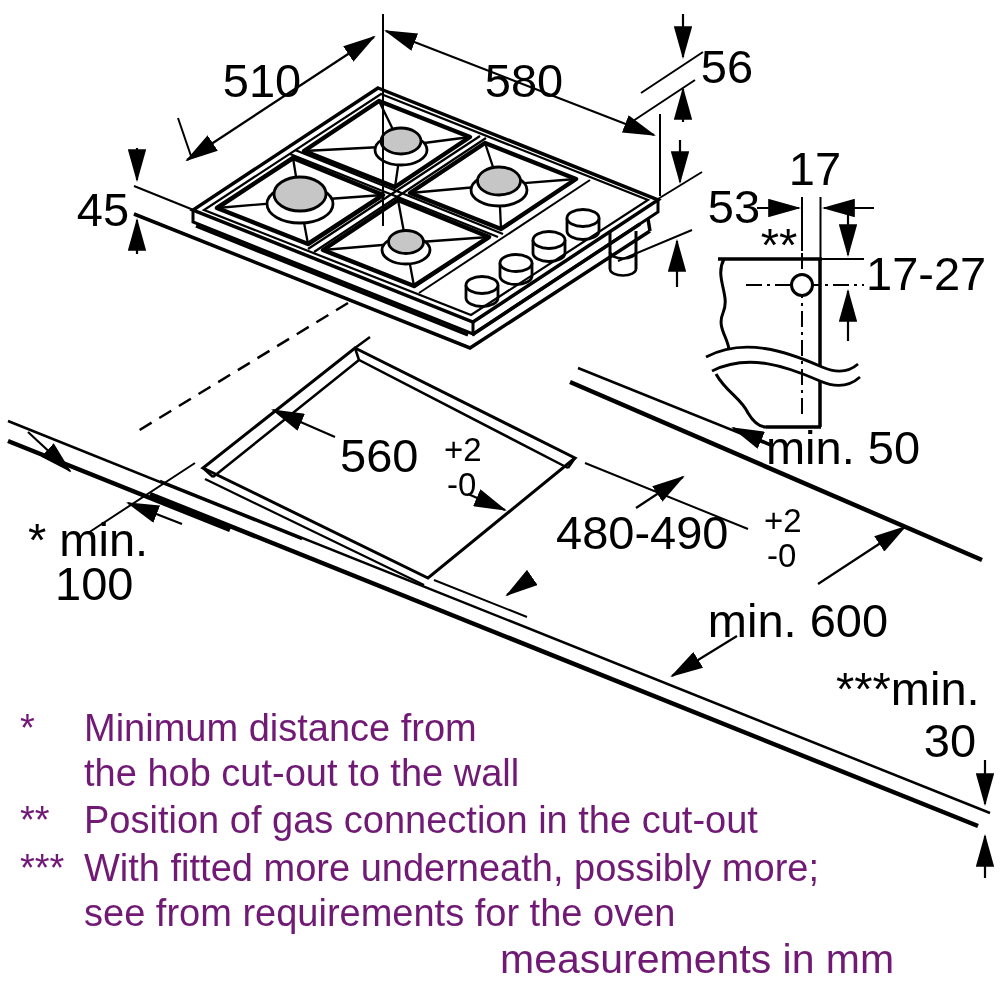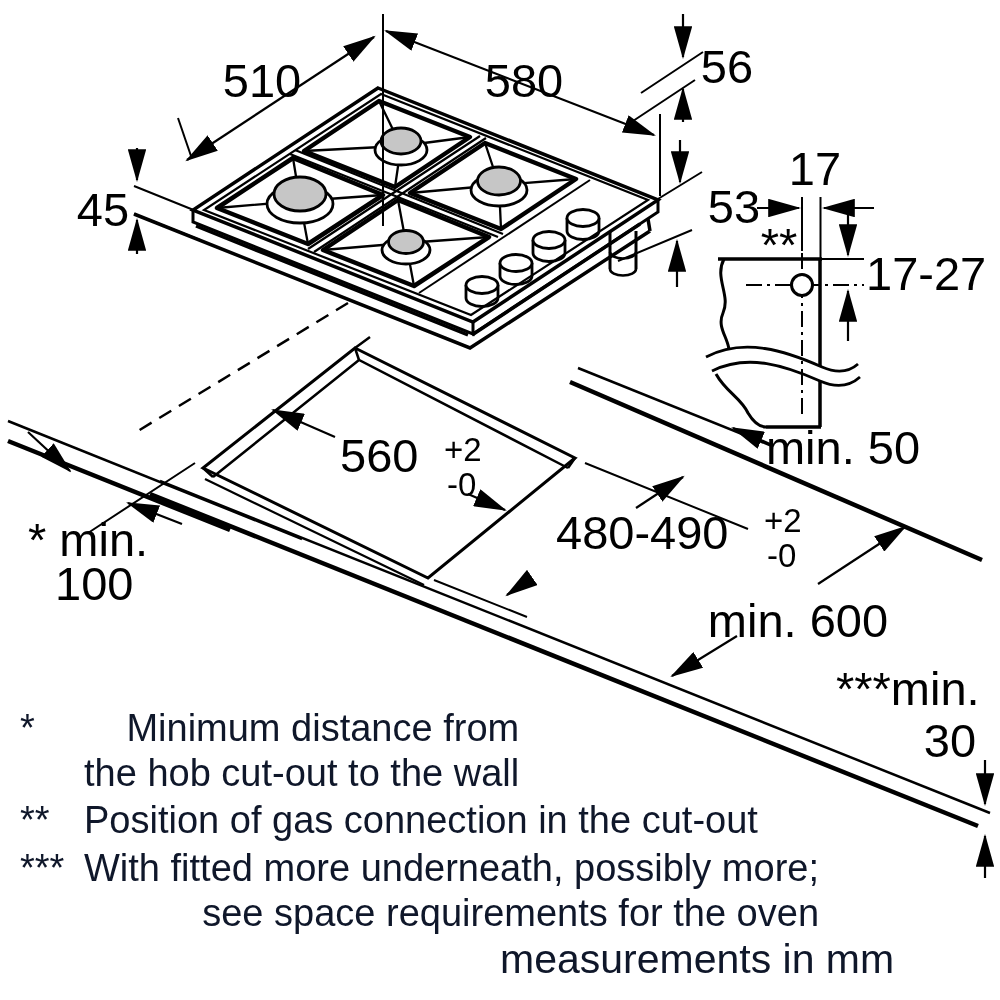--- a/index.html
+++ b/index.html
@@ -1,24 +1,24 @@
 <!DOCTYPE html>
 <html><head>
 <meta charset="utf-8">
 <style>
   html,body{margin:0;padding:0;background:#fff;}
   .stage{position:relative;width:1000px;height:1000px;background:#fff;overflow:hidden;
-         font-family:"Liberation Sans", sans-serif;color:#0f172a;}
+         font-family:"Liberation Sans", sans-serif;color:#701a75;}
   .stage svg{position:absolute;left:0;top:0;}
   svg text{fill:#000;font-family:"Liberation Sans", sans-serif;}
   .dim{font-size:47px;}
   .dim-small{font-size:33px;}
   .fn-row{position:absolute;display:flex;font-size:38px;line-height:45px;}
   .fn-marker{width:64px;flex:0 0 64px;}
-  .fn-lines{white-space:nowrap;text-align:right;}
+  .fn-lines{white-space:nowrap;}
   .units{position:absolute;left:500px;top:936px;width:498px;
          font-size:41px;}
 </style>
 </head>
 <body>
 
 <div class="stage">
 <svg width="1000" height="1000" viewBox="0 0 1000 1000">
   <defs>
     <marker id="ah" viewBox="0 0 16 9" refX="15" refY="4.5" markerWidth="15" markerHeight="8.4" orient="auto-start-reverse">
@@ -193,18 +193,18 @@
   <div class="fn-row" style="left:20px;top:798px;">
     <div class="fn-marker">**</div>
     <div class="fn-lines">
       <div>Position of gas connection in the cut-out</div>
     </div>
   </div>
   <div class="fn-row" style="left:20px;top:846px;">
     <div class="fn-marker">***</div>
     <div class="fn-lines">
       <div>With fitted more underneath, possibly more;</div>
-      <div>see space requirements for the oven</div>
+      <div>see from requirements for the oven</div>
     </div>
   </div>
 
   <div class="units">measurements in mm</div>
 </div>
 
 </body></html>

